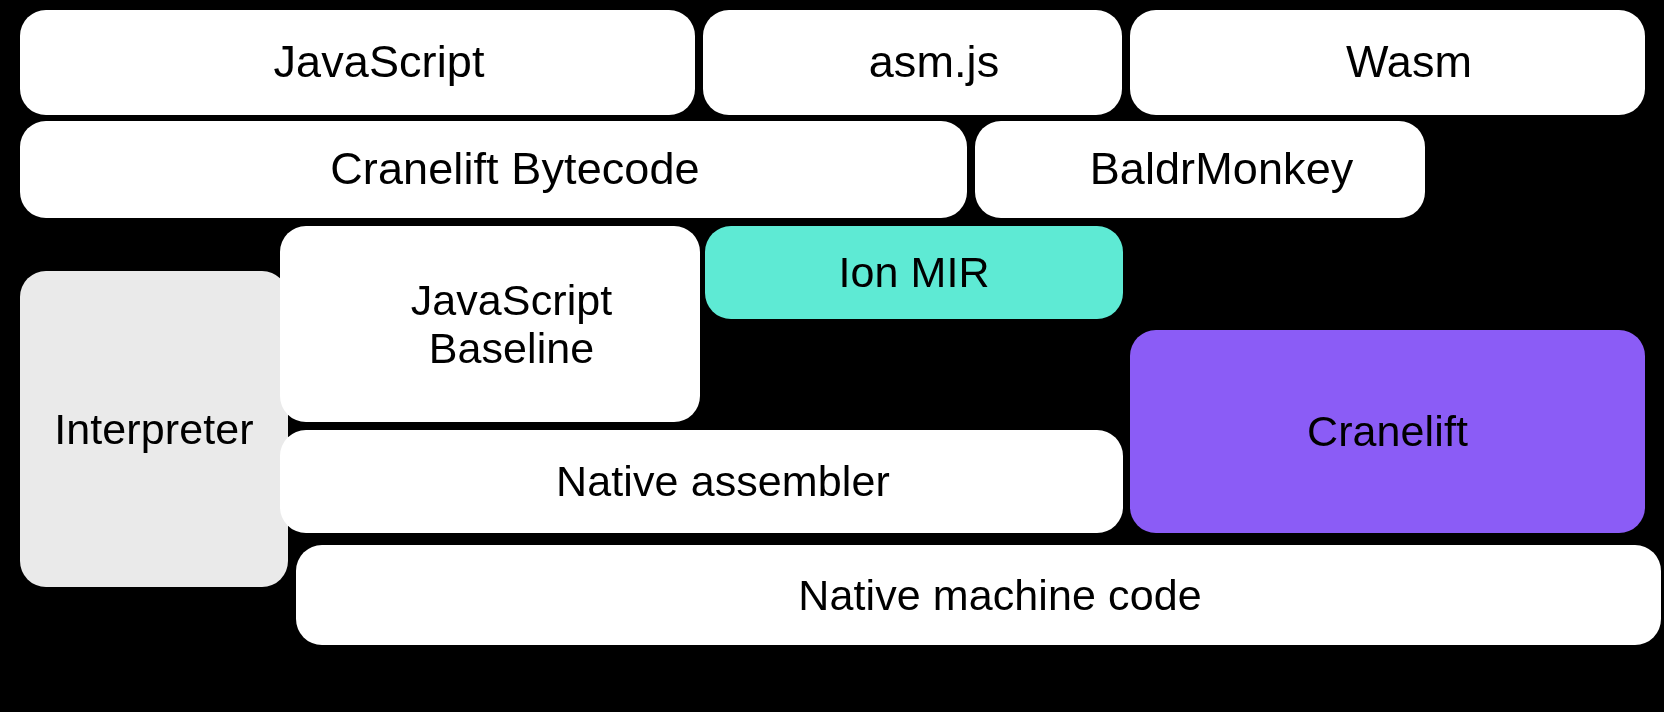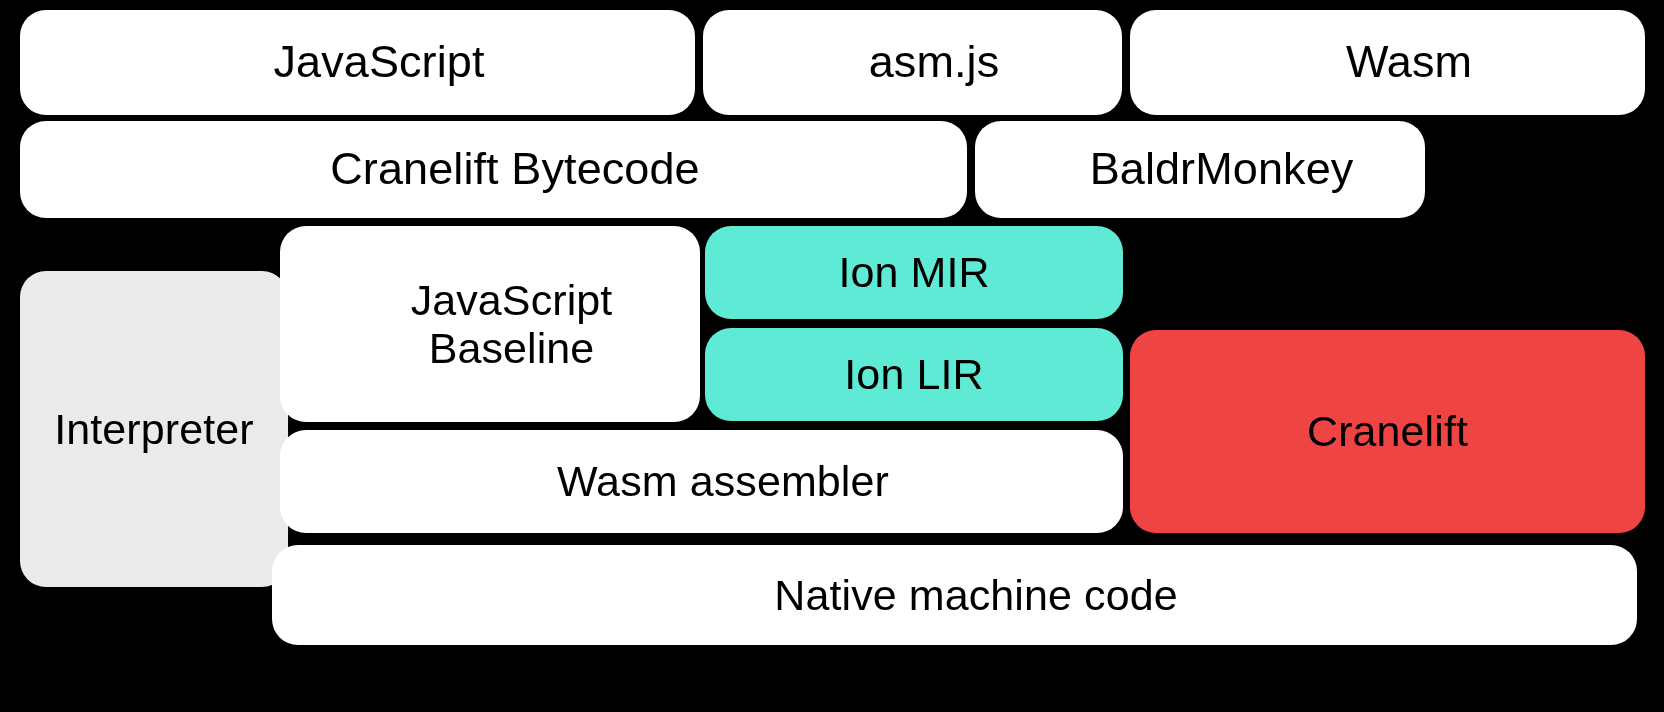--- a/index.html
+++ b/index.html
@@ -33,21 +33,21 @@
   }
   .node span {
     display: block;
     width: 100%;
     padding: 0 8px;
     box-sizing: border-box;
   }
   .fill-white  { background: #FFFFFF; padding-left: 43px; }
   .fill-gray   { background: #EAEAEA; margin-top: 45px; }
   .fill-green  { background: #5eead4; }
-  .fill-pink   { background: #ef4444; }
+  .fill-pink   { background: #8b5cf6; }
 
   .size-lg  { font-size: 45px; }
   .size-md  { font-size: 43px; }
 </style>
 </head>
 <body>
 
 <div id="diagram">
 
   <div class="node fill-white size-lg" style="left:20px; top:10px; width:675px; height:105px;">
@@ -76,29 +76,26 @@
 
   <div class="node fill-white size-md" style="left:280px; top:226px; width:420px; height:196px;">
     <span>JavaScript
 Baseline</span>
   </div>
 
   <div class="node fill-green size-md" style="left:705px; top:226px; width:418px; height:93px;">
     <span>Ion MIR</span>
   </div>
 
-  <div class="node fill-green size-md" style="left:705px; top:328px; width:418px; height:93px;">
-    <span>Ion LIR</span>
-  </div>
 
   <div class="node fill-pink size-md" style="left:1130px; top:330px; width:515px; height:203px;">
     <span>Cranelift</span>
   </div>
 
   <div class="node fill-white size-md" style="left:280px; top:430px; width:843px; height:103px;">
-    <span>Wasm assembler</span>
+    <span>Native assembler</span>
   </div>
 
-  <div class="node fill-white size-md" style="left:272px; top:545px; width:1365px; height:100px;">
+  <div class="node fill-white size-md" style="left:296px; top:545px; width:1365px; height:100px;">
     <span>Native machine code</span>
   </div>
 
 </div>
 
 </body></html>

